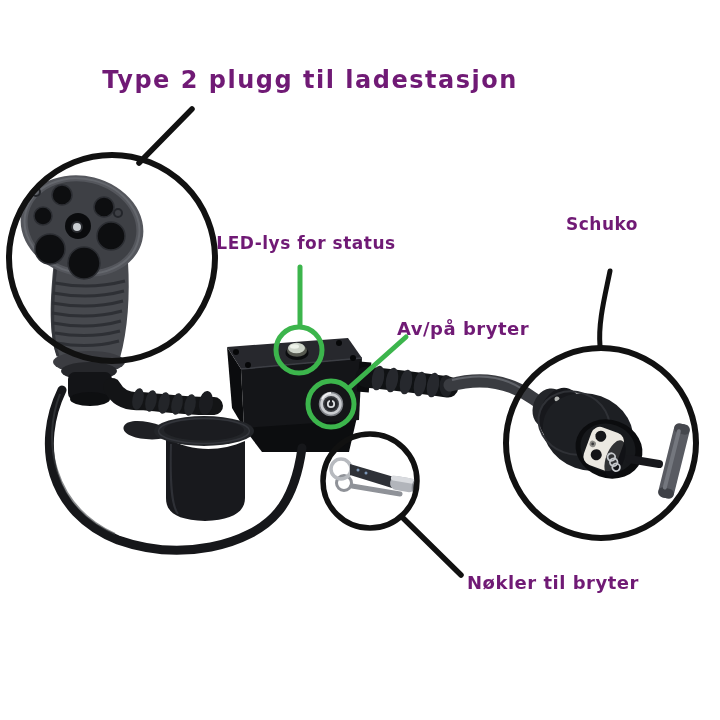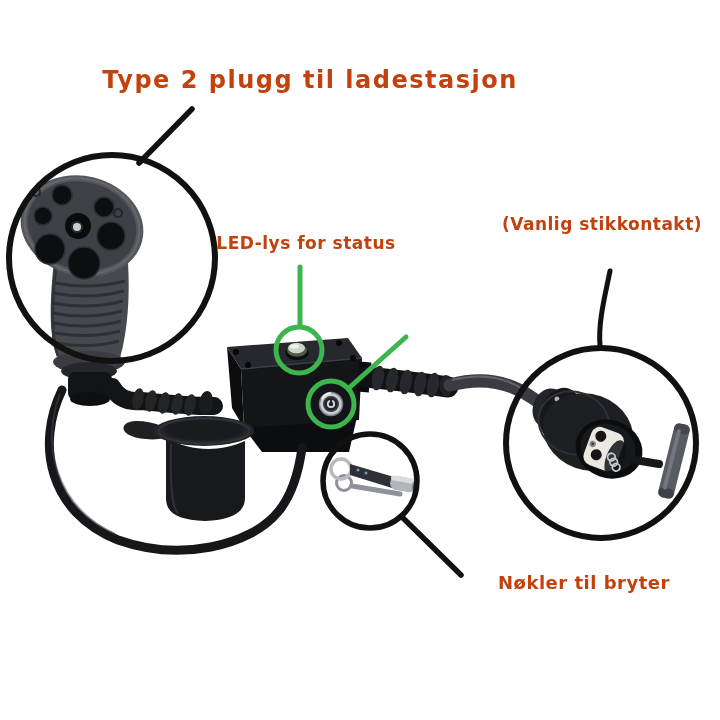--- a/index.html
+++ b/index.html
@@ -1,19 +1,19 @@
 <!DOCTYPE html>
 <html><head>
 <meta charset="utf-8">
 <style>
   html,body{margin:0;padding:0;}
   body{width:720px;height:720px;background:#ffffff;font-family:"DejaVu Sans","Liberation Sans",sans-serif;}
   .stage{position:relative;width:720px;height:720px;overflow:hidden;background:#ffffff;}
   .stage svg{position:absolute;left:0;top:0;}
-  .lbl{position:absolute;color:#c2410c;font-weight:700;white-space:nowrap;}
+  .lbl{position:absolute;color:#701a75;font-weight:700;white-space:nowrap;}
   .lbl.center{transform:translateX(-50%);text-align:center;}
   .title{font-size:24px;letter-spacing:1.5px;}
   .small{font-size:17px;line-height:22px;letter-spacing:0.5px;}
   .mid{font-size:18px;letter-spacing:0.5px;}
 </style>
 </head>
 <body>
 
 <div class="stage">
 
@@ -197,19 +197,20 @@
   </g>
 </svg>
 
   <div class="lbl title center" style="left:310px;top:66px;">Type 2 plugg til ladestasjon</div>
 
   <div class="lbl small center" style="left:306px;top:232px;">
     <div>LED-lys for status</div>
   </div>
 
   <div class="lbl small center" style="left:602px;top:213px;">
-    <div>(Vanlig stikkontakt)</div>
+    <div>Schuko</div>
   </div>
 
-
-  <div class="lbl mid" style="left:467px;top:572px;margin-left:31px;">Nøkler til bryter</div>
+  <div class="lbl mid" style="left:397px;top:318px;">Av/på bryter</div>
+
+  <div class="lbl mid" style="left:467px;top:572px;">Nøkler til bryter</div>
 
 </div>
 
 </body></html>

